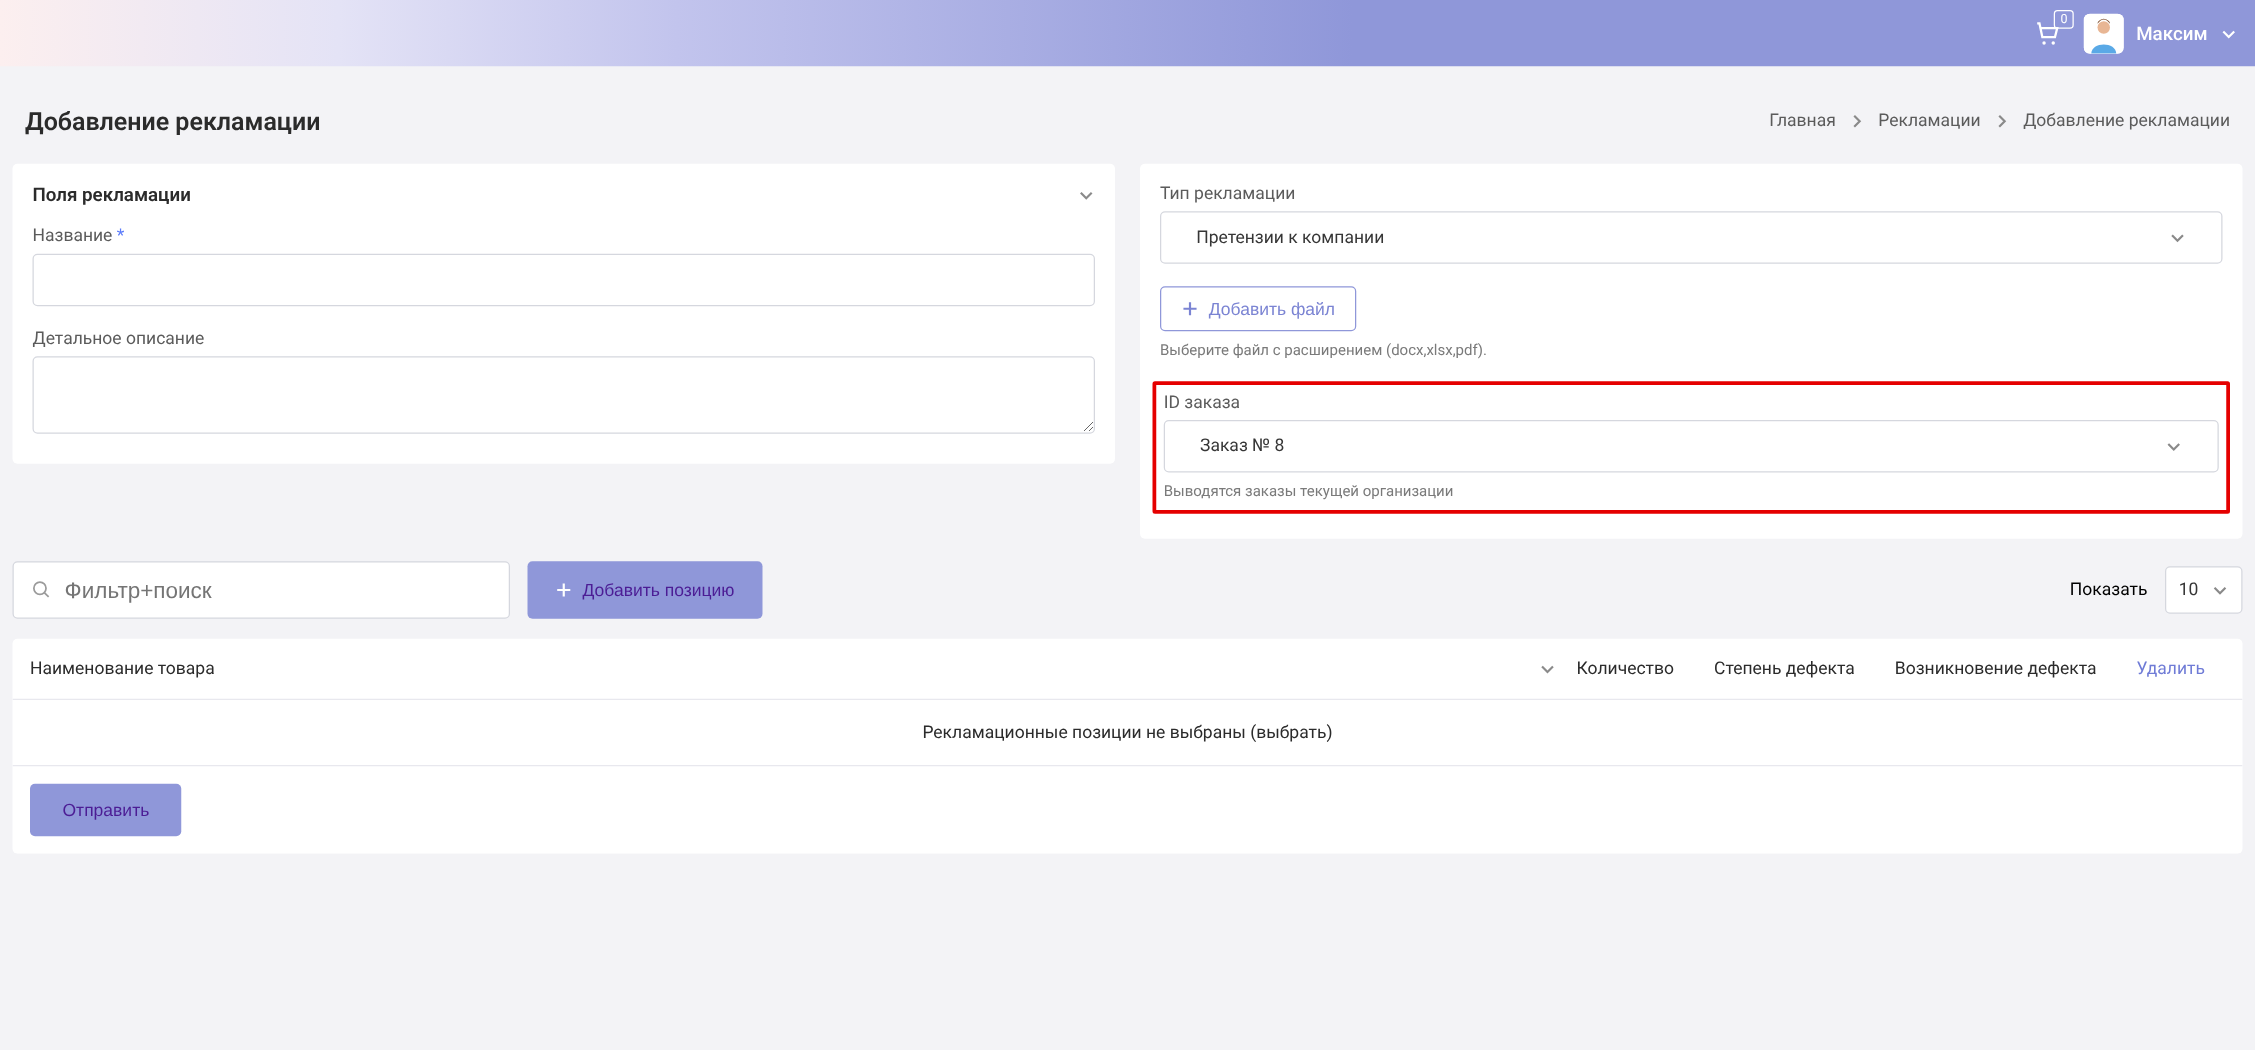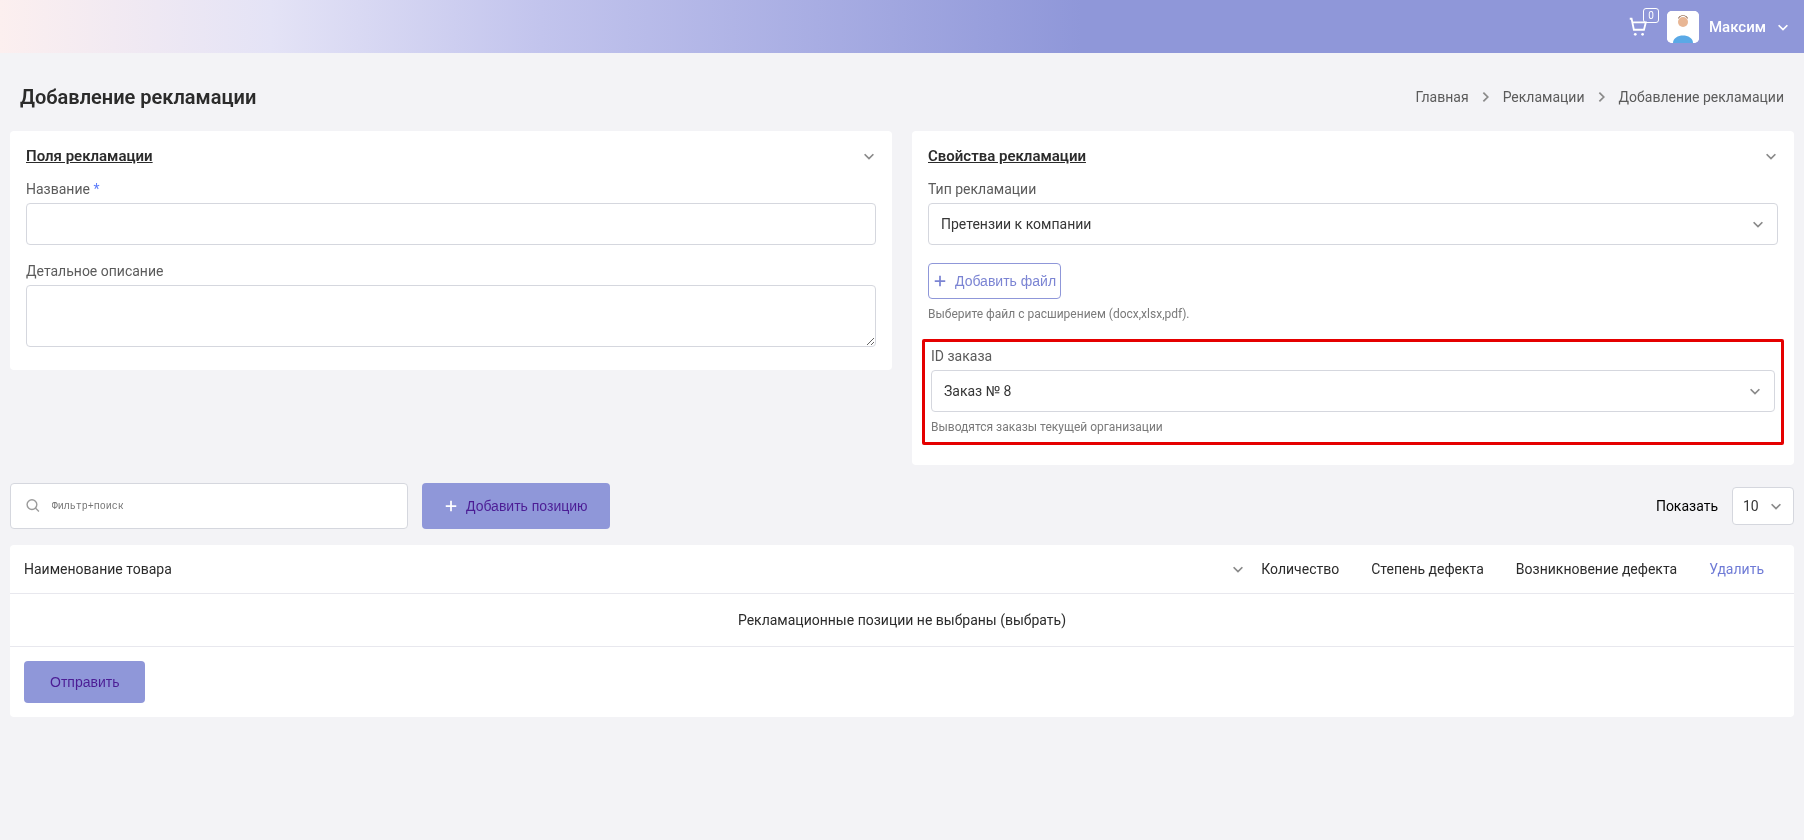--- a/index.html
+++ b/index.html
@@ -60,50 +60,49 @@
   background: #fff;
   border-radius: 4px;
   flex: 1;
   padding: 16px 16px 20px 16px;
   position: relative;
 }
 .panel-header {
   display: flex; justify-content: space-between; align-items: center;
   font-weight: 600; font-size: 15px; color: #2b2b2b;
   margin-bottom: 16px;
-  text-decoration: underline;
 }
 
 .form-label { font-size: 14px; color: #5b5b5b; margin-bottom: 6px; display: block; }
 .req { color: #5c7cfa; }
 .input-text, .textarea, .select {
   width: 100%;
   border: 1px solid #d5d7de;
   border-radius: 4px;
   background: #fff;
-  padding: 10px 12px;
+  padding: 10px 28px;
   font-size: 14px;
   color: #363636;
 }
 .input-text { height: 42px; }
 .textarea { height: 62px; resize: both; }
 .select {
   height: 42px;
   display: flex; align-items: center; justify-content: space-between;
   cursor: pointer;
 }
 .form-group { margin-bottom: 18px; }
 .form-group:last-child { margin-bottom: 0; }
 
 .btn-add-file {
   border: 1px solid #8f97d9;
   background: #fff;
   color: #7b84d3;
   border-radius: 4px;
-  padding: 9px 4px;
+  padding: 9px 16px;
   font-size: 14px;
   display: inline-flex; align-items: center; gap: 8px;
   cursor: pointer;
 }
 .hint { font-size: 12px; color: #7a7a7a; margin-top: 8px; }
 
 .highlight-box {
   border: 3px solid #e50000;
   padding: 6px 6px 8px 6px;
   border-radius: 2px;
@@ -118,21 +117,21 @@
 }
 .filter-input-wrap {
   width: 398px;
   height: 46px;
   border: 1px solid #d5d7de;
   border-radius: 4px;
   background: #fff;
   display: flex; align-items: center; gap: 10px;
   padding: 0 14px;
 }
-.filter-input-wrap input { border: none; outline: none; font-size: 10px; width: 100%; font-family: Liberation Mono, monospace; }
+.filter-input-wrap input { border: none; outline: none; font-size: 18px; width: 100%; }
 .btn-primary {
   background: #8f97d9;
   color: #4c1d95;
   border: none;
   border-radius: 4px;
   padding: 0 22px;
   height: 46px;
   font-size: 14px;
   font-weight: 500;
   display: inline-flex; align-items: center; gap: 8px;
@@ -234,26 +233,20 @@
       </label>
       <input type="text" class="input-text" style="">
     </div>
     <div class="form-group">
       <label class="form-label">Детальное описание</label>
       <textarea class="textarea" style=""></textarea>
     </div>
   </div>
 
   <div class="panel">
-    <div class="panel-header">
-      <span>Свойства рекламации</span>
-      <svg class="chevron" viewBox="0 0 16 16">
-          <path d="M3 6l5 5 5-5"></path>
-        </svg>
-    </div>
     <div class="form-group">
       <label class="form-label">Тип рекламации</label>
       <div class="select">
         <span>Претензии к компании</span>
         <svg class="chevron" viewBox="0 0 16 16">
             <path d="M3 6l5 5 5-5"></path>
           </svg>
       </div>
     </div>
     <div class="form-group">

